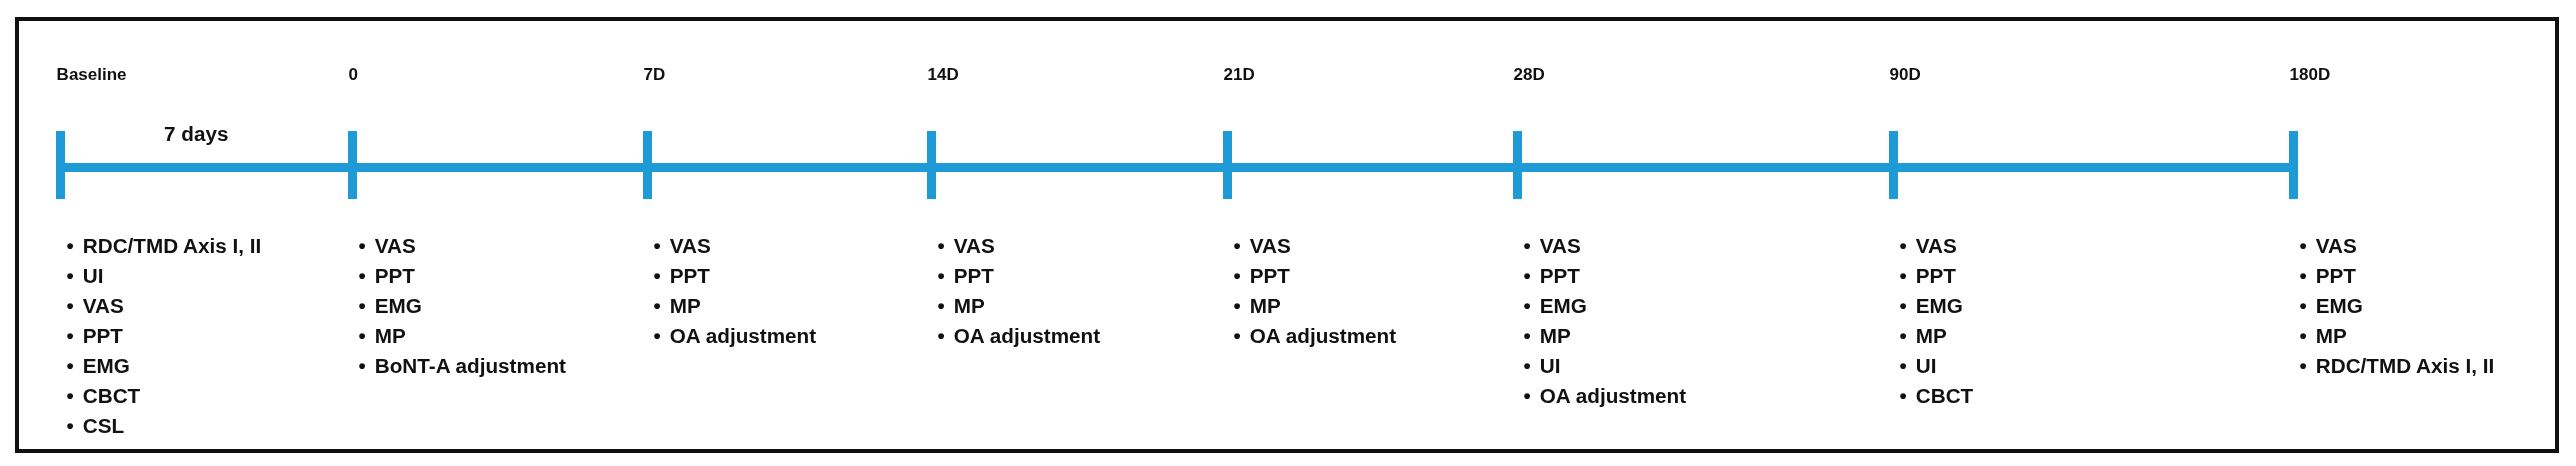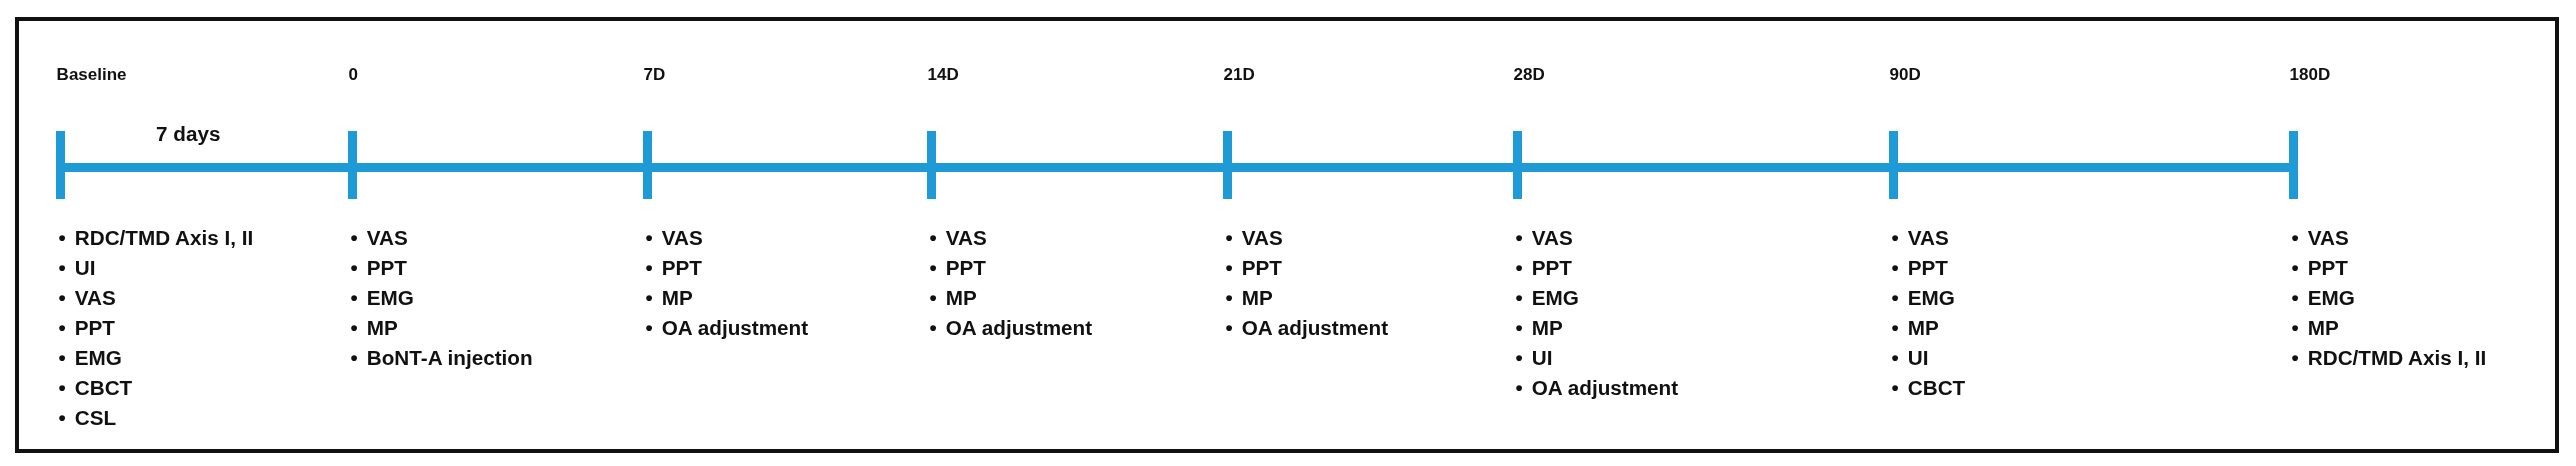--- a/index.html
+++ b/index.html
@@ -34,21 +34,21 @@
     left: 56px;
     top: 163px;
     width: 2241px;
     height: 9px;
     background: var(--blue, #1e9ad6);
   }
 
   
   .interval-label {
     position: absolute;
-    left: 156px;
+    left: 164px;
     top: 123px;
     font-size: 20.7px;
     line-height: 22px;
     white-space: nowrap;
   }
 
   .timepoint { position: absolute; top: 0; height: 467px; }
 
   .tp-tick {
     position: absolute;
@@ -65,21 +65,21 @@
     top: 63px;
     font-size: 17px;
     line-height: 23.4px;
     white-space: nowrap;
   }
 
   .tp-list {
     position: absolute;
     left: -5.5px;
     top: 219px;
-    margin: 4px;
+    margin: 12px;
     padding: 0;
     list-style: none;
   }
 
   .tp-list li {
     font-size: 20.7px;
     line-height: 30px;
     white-space: nowrap;
   }
 
@@ -115,21 +115,21 @@
   </div>
 
   <div class="timepoint" style="left: 352px;">
     <div class="tp-label">0</div>
     <div class="tp-tick"></div>
     <ul class="tp-list">
           <li><span class="bullet">•</span><span>VAS</span></li>
           <li><span class="bullet">•</span><span>PPT</span></li>
           <li><span class="bullet">•</span><span>EMG</span></li>
           <li><span class="bullet">•</span><span>MP</span></li>
-          <li><span class="bullet">•</span><span>BoNT-A injection</span></li>
+          <li><span class="bullet">•</span><span>BoNT-A adjustment</span></li>
         </ul>
   </div>
 
   <div class="timepoint" style="left: 647px;">
     <div class="tp-label">7D</div>
     <div class="tp-tick"></div>
     <ul class="tp-list">
           <li><span class="bullet">•</span><span>VAS</span></li>
           <li><span class="bullet">•</span><span>PPT</span></li>
           <li><span class="bullet">•</span><span>MP</span></li>

